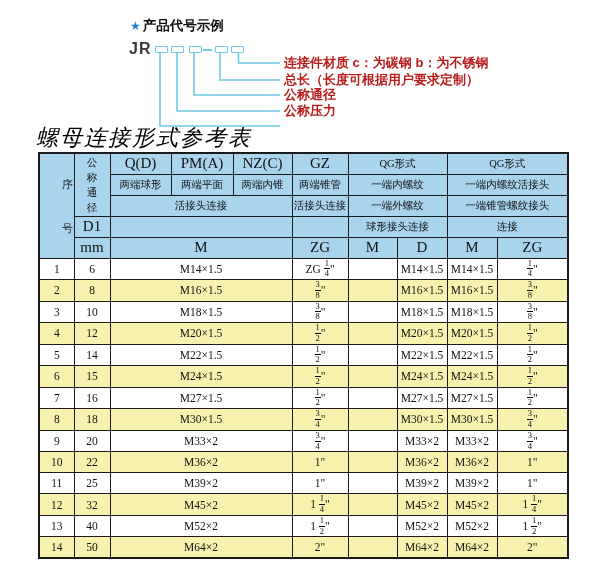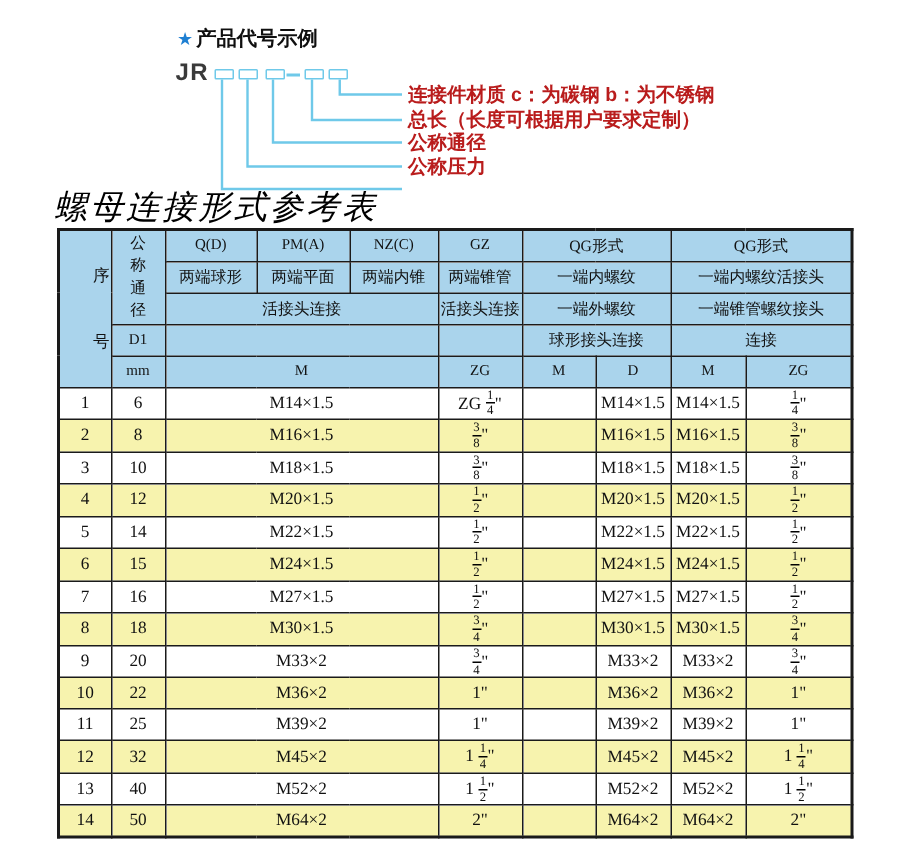--- a/index.html
+++ b/index.html
@@ -9,21 +9,21 @@
     --star:#1e7fd2;
     --bd:#1a1a1a;
   }
   *{box-sizing:border-box;margin:0;padding:0;}
   html,body{width:600px;height:567px;}
   body{
     position:relative;background:#fff;overflow:hidden;
     font-family:"Liberation Serif","DejaVu Serif",serif;color:#111;
   }
   
-  .diagram{position:absolute;left:0;top:0;width:507px;height:150px;}
+  .diagram{position:absolute;left:12px;top:0;width:507px;height:150px;}
   .diagram svg{position:absolute;left:0;top:0;}
   .code-heading{
     position:absolute;left:118px;top:17px;white-space:nowrap;
     font-family:"Liberation Sans","DejaVu Sans",sans-serif;
     font-weight:bold;font-size:13.5px;color:#0f0f0f;
   }
   .code-heading .star{color:var(--star);margin-right:2px;font-size:12px;}
   .code-prefix{
     position:absolute;left:117px;top:40px;
     font-family:"Liberation Sans","DejaVu Sans",sans-serif;
@@ -49,21 +49,21 @@
   .ref-table{
     position:absolute;left:38px;top:152px;width:529px;
     border-collapse:collapse;table-layout:fixed;
     border:2px solid var(--bd);
   }
   .ref-table th,.ref-table td{
     border:1px solid var(--bd);height:21px;padding:0 1px;
     text-align:center;vertical-align:middle;overflow:hidden;
   }
   .ref-table th{background:var(--blue);font-weight:normal;font-size:10.5px;}
-  .ref-table th.lat{font-size:10px;}
+  .ref-table th.lat{font-size:15px;}
   .ref-table td{font-size:11.5px;background:#fff;}
   .ref-table tr.alt td{background:var(--yellow);}
   .vtext{
     display:inline-block;width:13px;white-space:normal;word-break:break-all;
     font-size:11px;text-align:center;
   }
   .vtext.seq{line-height:44px;margin-left:20px;}
   .vtext.dn{font-size:10.5px;line-height:15px;}
   
   .fr{display:inline-block;text-align:center;font-size:8.5px;line-height:1.15;vertical-align:-0.5em;}

